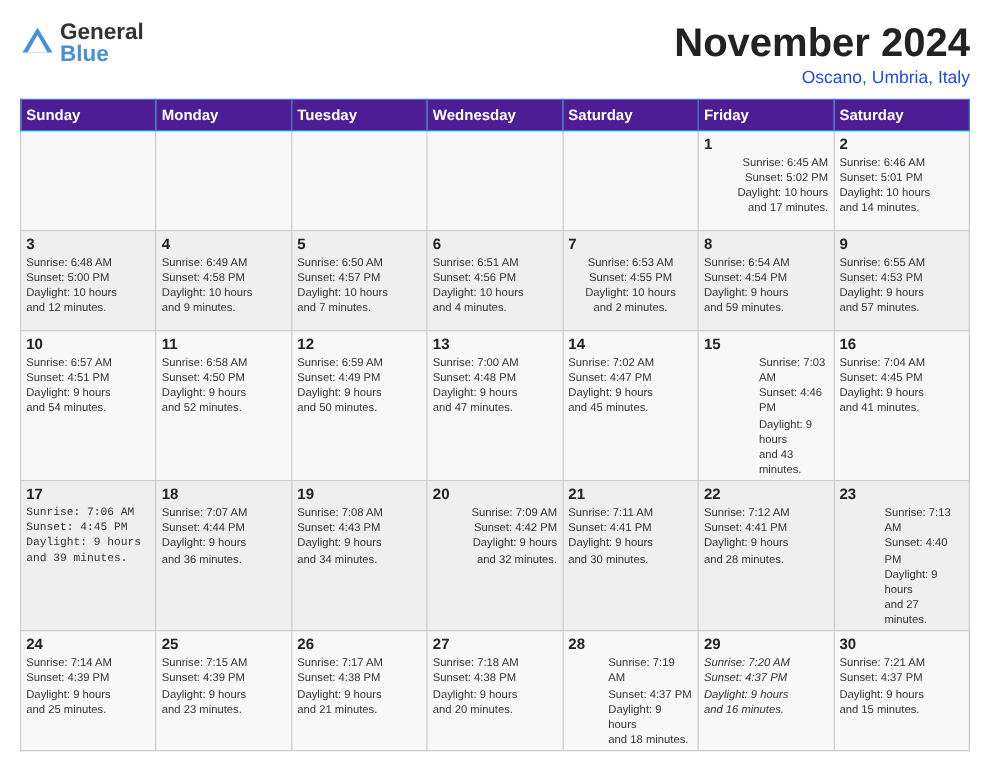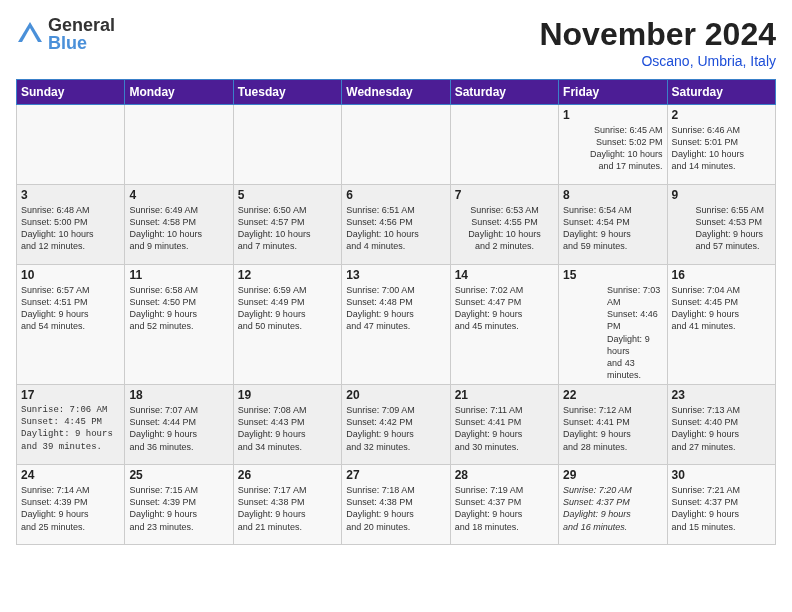--- a/index.html
+++ b/index.html
@@ -194,21 +194,21 @@
           </td>
           <td>
             <span class="day-number">8</span>
             <div class="day-info" style="white-space: pre-line;">Sunrise: 6:54 AM
 Sunset: 4:54 PM
 Daylight: 9 hours
 and 59 minutes.</div>
           </td>
           <td>
             <span class="day-number">9</span>
-            <div class="day-info" style="white-space: pre-line; margin-left: 24px;">Sunrise: 6:55 AM
+            <div class="day-info" style="white-space: pre-line;">Sunrise: 6:55 AM
 Sunset: 4:53 PM
 Daylight: 9 hours
 and 57 minutes.</div>
           </td>
         </tr>
         <tr>
           <td>
             <span class="day-number">10</span>
             <div class="day-info" style="white-space: pre-line;">Sunrise: 6:57 AM
 Sunset: 4:51 PM
@@ -275,42 +275,42 @@
           </td>
           <td>
             <span class="day-number">19</span>
             <div class="day-info" style="white-space: pre-line;">Sunrise: 7:08 AM
 Sunset: 4:43 PM
 Daylight: 9 hours
 and 34 minutes.</div>
           </td>
           <td>
             <span class="day-number">20</span>
-            <div class="day-info" style="white-space: pre-line;">Sunrise: 7:09 AM
+            <div class="day-info" style="white-space: pre-line; text-align: right;">Sunrise: 7:09 AM
 Sunset: 4:42 PM
 Daylight: 9 hours
 and 32 minutes.</div>
           </td>
           <td>
             <span class="day-number">21</span>
             <div class="day-info" style="white-space: pre-line;">Sunrise: 7:11 AM
 Sunset: 4:41 PM
 Daylight: 9 hours
 and 30 minutes.</div>
           </td>
           <td>
             <span class="day-number">22</span>
             <div class="day-info" style="white-space: pre-line;">Sunrise: 7:12 AM
 Sunset: 4:41 PM
 Daylight: 9 hours
 and 28 minutes.</div>
           </td>
           <td>
             <span class="day-number">23</span>
-            <div class="day-info" style="white-space: pre-line;">Sunrise: 7:13 AM
+            <div class="day-info" style="white-space: pre-line; margin-left: 36px;">Sunrise: 7:13 AM
 Sunset: 4:40 PM
 Daylight: 9 hours
 and 27 minutes.</div>
           </td>
         </tr>
         <tr>
           <td>
             <span class="day-number">24</span>
             <div class="day-info" style="white-space: pre-line;">Sunrise: 7:14 AM
 Sunset: 4:39 PM
@@ -333,21 +333,21 @@
           </td>
           <td>
             <span class="day-number">27</span>
             <div class="day-info" style="white-space: pre-line;">Sunrise: 7:18 AM
 Sunset: 4:38 PM
 Daylight: 9 hours
 and 20 minutes.</div>
           </td>
           <td>
             <span class="day-number">28</span>
-            <div class="day-info" style="white-space: pre-line;">Sunrise: 7:19 AM
+            <div class="day-info" style="white-space: pre-line; margin-left: 32px;">Sunrise: 7:19 AM
 Sunset: 4:37 PM
 Daylight: 9 hours
 and 18 minutes.</div>
           </td>
           <td>
             <span class="day-number">29</span>
             <div class="day-info" style="white-space: pre-line; font-style: italic;">Sunrise: 7:20 AM
 Sunset: 4:37 PM
 Daylight: 9 hours
 and 16 minutes.</div>

